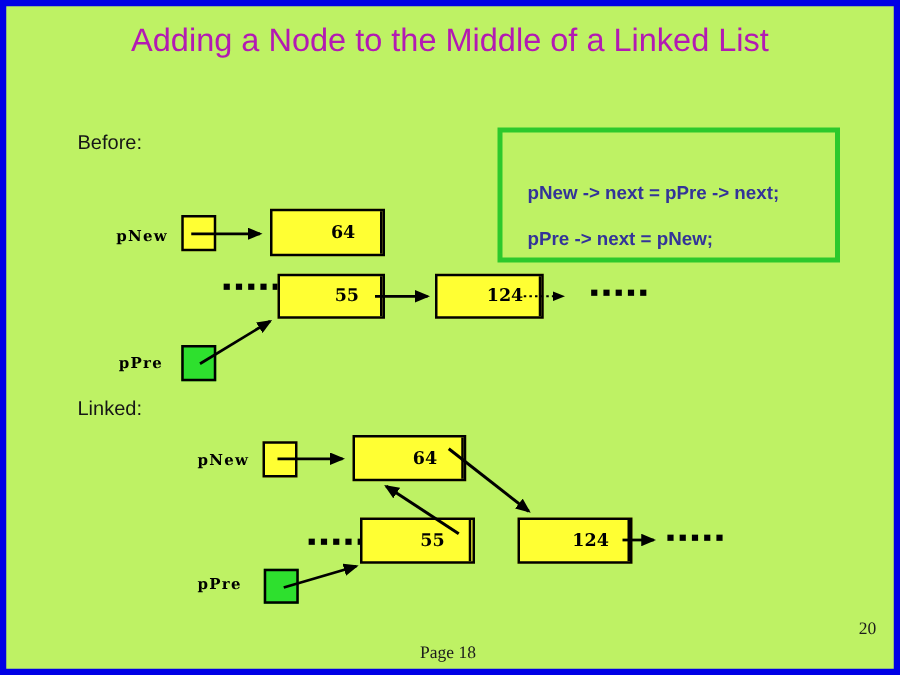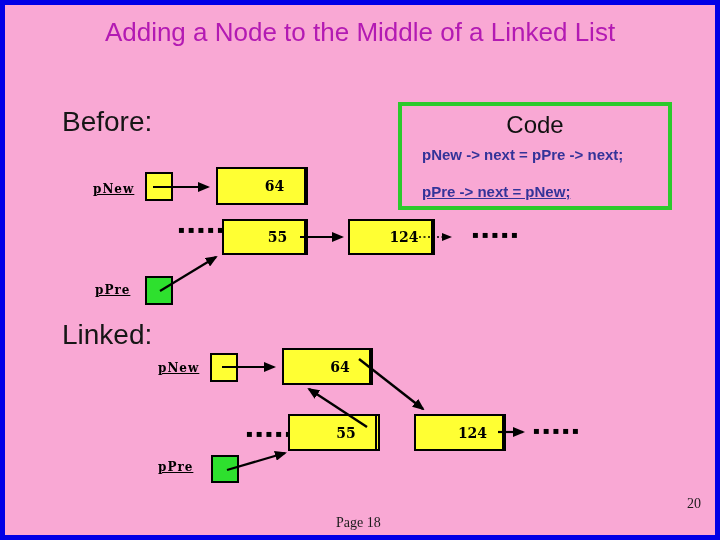--- a/index.html
+++ b/index.html
@@ -1,38 +1,38 @@
 <!DOCTYPE html>
 <html><head>
 <meta charset="utf-8">
 <style>
   html,body{margin:0;padding:0;background:#000;}
   .slide{
     position:relative;width:720px;height:540px;
-    background:#f9a8d4;overflow:hidden;
+    background:#bef264;overflow:hidden;
     font-family:"Liberation Sans",sans-serif;
   }
   .frame{position:absolute;inset:0;border:5px solid #0000e6;pointer-events:none;z-index:50;}
   .title{
     position:absolute;top:17px;left:0;width:720px;text-align:center;
     font-size:26px;color:#b31ab3;letter-spacing:0px;
   }
-  .heading{position:absolute;font-size:28px;color:#161616;}
+  .heading{position:absolute;font-size:16px;color:#161616;}
   .codebox{
     position:absolute;left:398px;top:102px;width:274px;height:108px;
     border:4px solid #2cc92c;box-sizing:border-box;
   }
   .codetitle{position:absolute;top:5px;left:0;width:100%;text-align:center;font-size:24px;color:#111;}
   .codeline{position:absolute;left:20px;font-size:15px;font-weight:bold;color:#333399;white-space:nowrap;}
   .ptrbox{position:absolute;width:28px;height:29px;border:2px solid #000;box-sizing:border-box;}
   .yellow{background:#ffff33;}
   .green{background:#2ee02e;}
   .ptrlabel{
     position:absolute;font-family:"DejaVu Serif",serif;font-weight:bold;
-    font-size:12px;color:#000;letter-spacing:1px;white-space:nowrap;text-decoration:underline;
+    font-size:12px;color:#000;letter-spacing:1px;white-space:nowrap;
   }
   .node{
     position:absolute;display:flex;border:2px solid #000;box-sizing:border-box;
     background:#ffff33;
   }
   .node .data{
     display:flex;align-items:center;justify-content:center;
     font-family:"DejaVu Serif",serif;font-weight:bold;font-size:14px;color:#000;margin-left:27px;
   }
   .node .ptr{flex:1;border-left:2px solid #000;}
@@ -51,23 +51,22 @@
 
 <div class="slide">
   <div class="frame"></div>
 
   <div class="title">Adding a Node to the Middle of a Linked List</div>
 
   <div class="heading" style="left:62px;top:106px;">Before:</div>
   <div class="heading" style="left:62px;top:319px;">Linked:</div>
 
   <div class="codebox">
-    <div class="codetitle">Code</div>
     <div class="codeline" style="top:40px;">pNew -&gt; next = pPre -&gt; next;</div>
-    <div class="codeline" style="top:77px;text-decoration:underline;">pPre -&gt; next = pNew;</div>
+    <div class="codeline" style="top:77px;">pPre -&gt; next = pNew;</div>
   </div>
 
   <div class="ptrlabel" style="left:93px;top:182px;">pNew</div>
   <div class="ptrbox yellow" style="left:145px;top:172px;"></div>
 
   <div class="node" style="left:216px;top:167px;width:92px;height:38px;">
     <div class="data" style="width:60px;">64</div>
     <div class="ptr"></div>
   </div>
 

